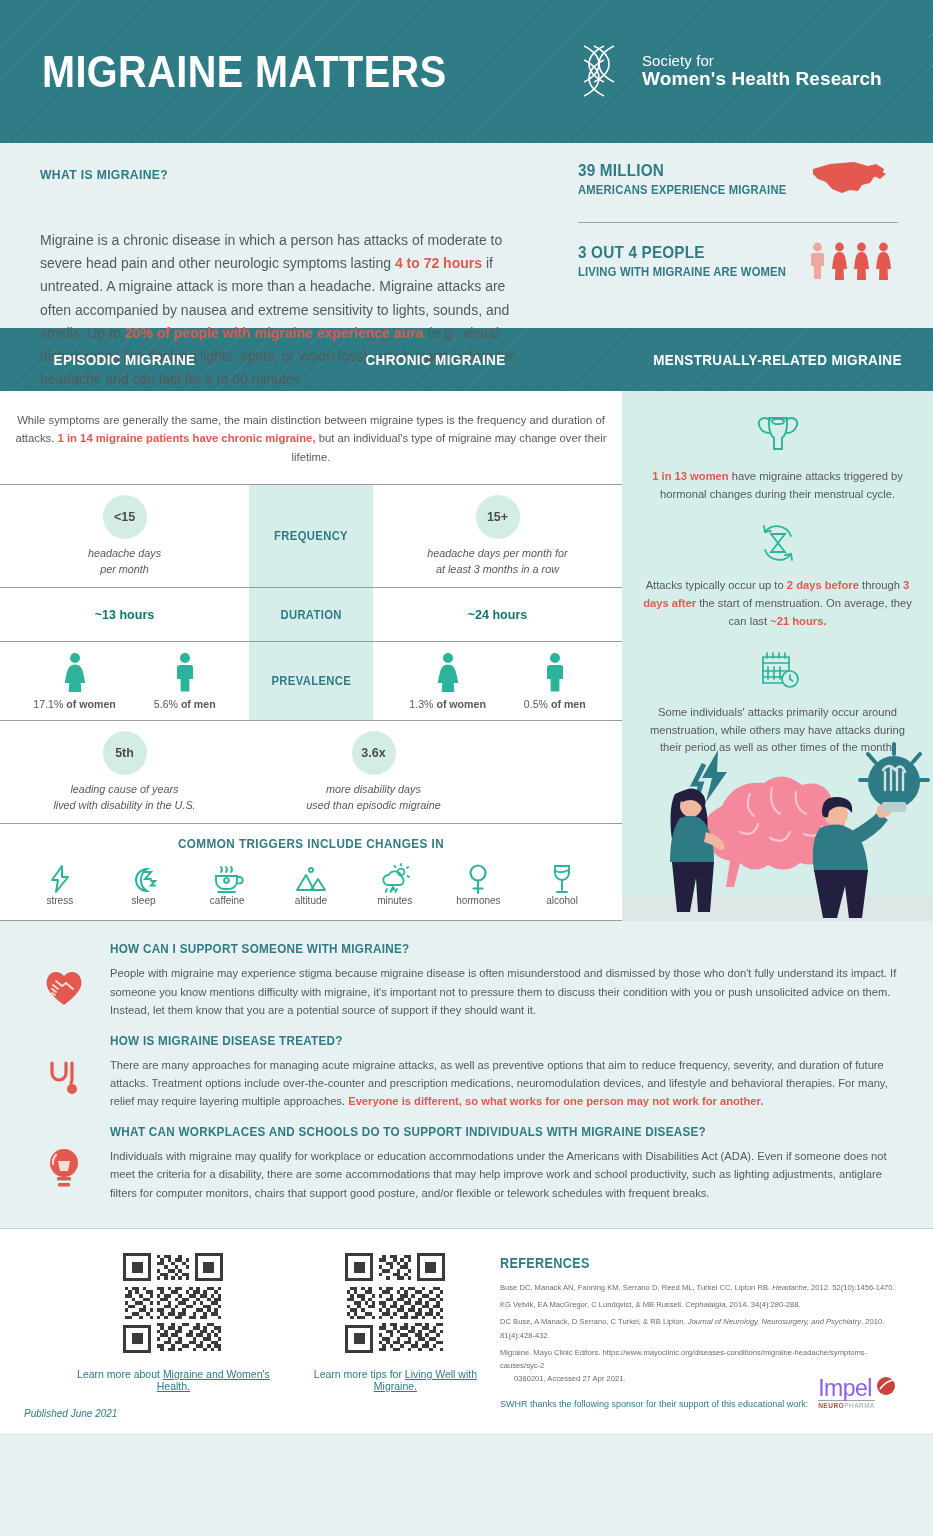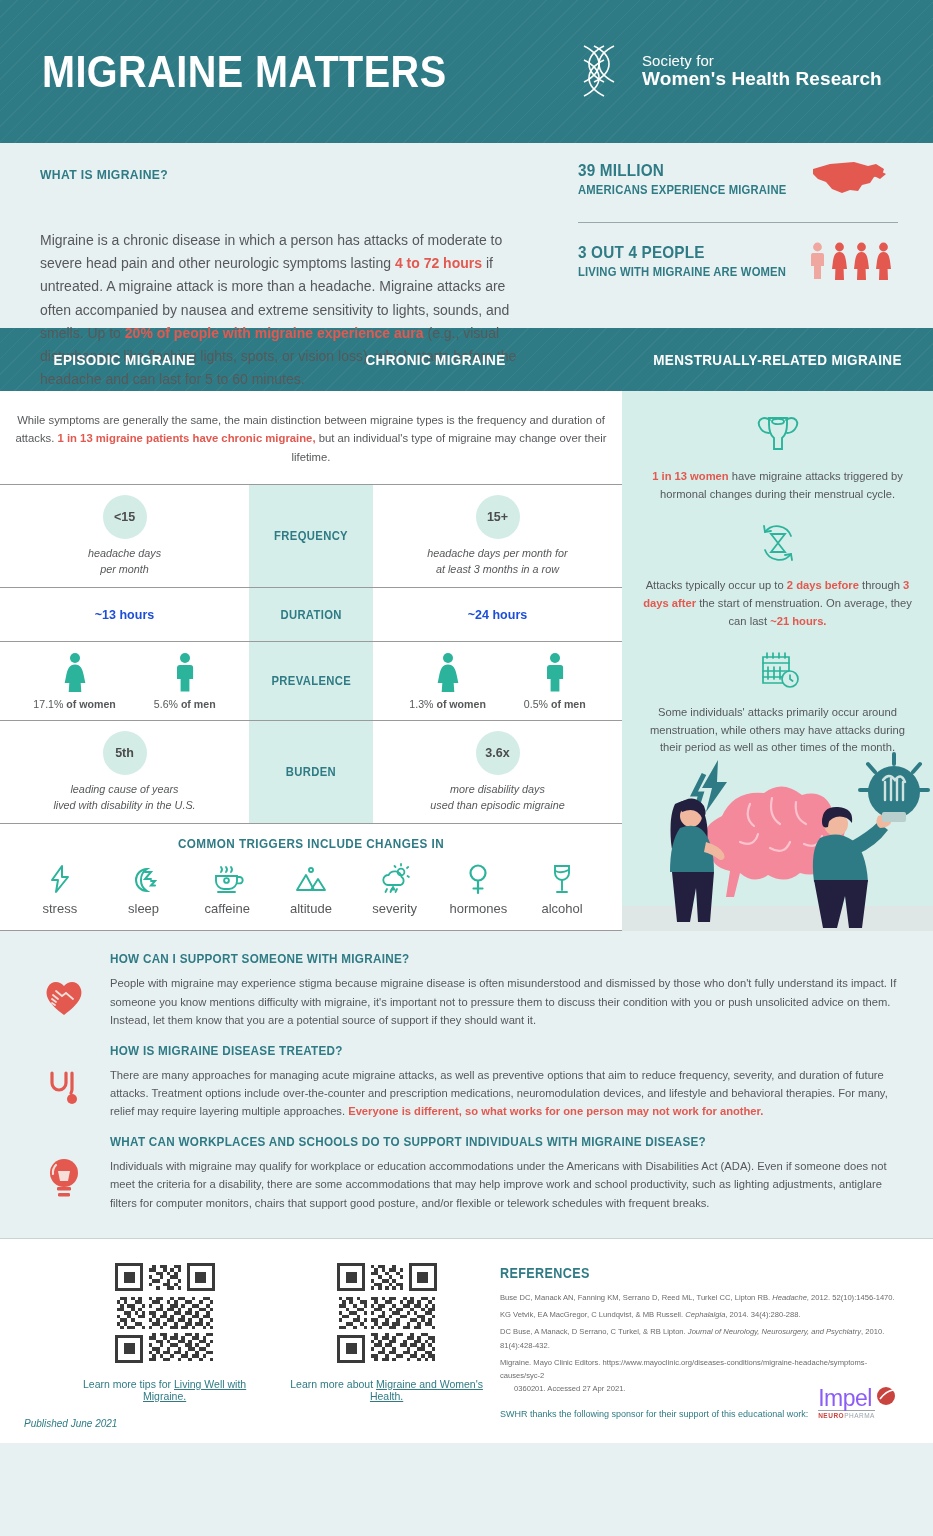--- a/index.html
+++ b/index.html
@@ -92,32 +92,32 @@
   .crow { display:flex; align-items:stretch; }
   .cell-l, .cell-r { width:249px; display:flex; flex-direction:column;
                      align-items:center; justify-content:center; text-align:center; padding:10px 8px;}
   .cell-m { width:124px; background:#d6eeea; display:flex; align-items:center; justify-content:center;}
   .cell-m span { color:#2f7b85; font-weight:bold; font-size:12.5px; letter-spacing:.4px;
                  transform:scaleX(0.9); }
   .bubble { width:44px; height:44px; border-radius:50%; background:#d3ece6;
             display:flex; align-items:center; justify-content:center;
             color:#4c4c4c; font-weight:bold; font-size:12.5px; margin-bottom:7px;}
   .cell-cap { font-size:10.8px; line-height:1.45; color:#56585a;font-style:italic;}
-  .dur { color:#1d4ed8; font-weight:bold; font-size:12.5px;}
+  .dur { color:#0f766e; font-weight:bold; font-size:12.5px;}
   .prev-pair { display:flex; gap:38px; justify-content:center; }
   .prev-item { display:flex; flex-direction:column; align-items:center; }
   .prev-item .lbl { font-size:10.6px; margin-top:6px; color:#56585a;}
 
   
   .triggers { padding:12px 0 14px 0; text-align:center;}
   .trig-h { color:#2f7b85; font-weight:bold; font-size:13px; letter-spacing:.5px;
             transform:scaleX(0.9); margin-bottom:12px;}
   .trig-list { display:flex; justify-content:space-around; padding:0 18px;}
   .trig { display:flex; flex-direction:column; align-items:center; width:78px;}
-  .trig .tl { font-size:13px; color:#56585a; margin-top:6px;}
+  .trig .tl { font-size:10px; color:#56585a; }
 
   
   .mens { width:311px; background:#d6eeea; position:relative; padding:22px 16px 0 16px;}
   .mens-block { text-align:center; margin-bottom:18px; }
   .mens-block p { font-size:11.2px; line-height:1.6; color:#56585a; margin-top:9px;}
   .brainart { position:absolute; left:0; bottom:0; width:311px; height:185px; overflow:hidden;}
 
   
   .qa { background:#e8f1f2; padding:18px 0 14px 0; position:relative;}
   .qa-item { display:flex; gap:18px; padding:0 36px 12px 36px; }
@@ -225,21 +225,21 @@
     <div class="ch1">EPISODIC MIGRAINE</div>
     <div class="ch2">CHRONIC MIGRAINE</div>
     <div class="ch3">MENSTRUALLY-RELATED MIGRAINE</div>
   </div>
 
   <div class="compare">
 
     <div class="tbl">
       <div class="toprow rowline">
         <p>
-          <span>While symptoms are generally the same, the main distinction between migraine types is the frequency and duration of attacks. </span><span class="red">1 in 13 migraine patients have chronic migraine,</span><span> but an individual's type of migraine may change over their lifetime.</span>
+          <span>While symptoms are generally the same, the main distinction between migraine types is the frequency and duration of attacks. </span><span class="red">1 in 14 migraine patients have chronic migraine,</span><span> but an individual's type of migraine may change over their lifetime.</span>
         </p>
       </div>
 
       <div class="crow rowline">
         <div class="cell-l">
           <div class="bubble">&lt;15</div>
           <div class="cell-cap">headache days<br>per month</div>
         </div>
         <div class="cell-m">
             <span>FREQUENCY</span>
@@ -302,23 +302,20 @@
             </div>
           </div>
         </div>
       </div>
 
       <div class="crow rowline">
         <div class="cell-l">
           <div class="bubble">5th</div>
           <div class="cell-cap">leading cause of years<br>lived with disability in the U.S.</div>
         </div>
-        <div class="cell-m">
-            <span>BURDEN</span>
-          </div>
         <div class="cell-r">
           <div class="bubble">3.6x</div>
           <div class="cell-cap">more disability days<br>used than episodic migraine</div>
         </div>
       </div>
 
       <div class="triggers rowline">
         <div class="trig-h">COMMON TRIGGERS INCLUDE CHANGES IN</div>
         <div class="trig-list">
           <div class="trig">
@@ -364,21 +361,21 @@
           <div class="trig">
             <svg width="34" height="32" viewBox="0 0 34 32">
                 <g fill="none" stroke="#2bb49b" stroke-width="1.8" stroke-linecap="round">
                   <circle cx="23" cy="9" r="3.4"></circle>
                   <path d="M23 2.5 v-1.5 M29 5 l1.2 -1 M29.5 13 l1.4 1 M17.5 4 l-1 -1"></path>
                   <path d="M10 22 a5 5 0 0 1 .6 -10 a7 7 0 0 1 13 2 a4.5 4.5 0 0 1 -1 8 Z"></path>
                   <path d="M9 26 l-1.5 3 M14 26 l-1.5 3 M19 26 l-1.5 3"></path>
                   <path d="M15 24 l1.5 2.6 h-3 z"></path>
                 </g>
               </svg>
-            <div class="tl">severity</div>
+            <div class="tl">minutes</div>
           </div>
           <div class="trig">
             <svg width="26" height="32" viewBox="0 0 26 32">
                 <g fill="none" stroke="#2bb49b" stroke-width="2.2" stroke-linecap="round">
                   <circle cx="13" cy="10" r="7.5"></circle>
                   <path d="M13 18 v12 M8.5 25.5 h9"></path>
                 </g>
               </svg>
             <div class="tl">hormones</div>
           </div>
@@ -540,20 +537,54 @@
       <div class="qa-body">
         <div class="qa-h">WHAT CAN WORKPLACES AND  SCHOOLS DO TO SUPPORT INDIVIDUALS WITH MIGRAINE DISEASE?</div>
         <div class="qa-p">Individuals with migraine may qualify for workplace or education accommodations under the Americans with Disabilities Act (ADA). Even if someone does not meet the criteria for a disability, there are some accommodations that may help improve work and school productivity, such as lighting adjustments, antiglare filters for computer monitors, chairs that support good posture, and/or flexible or telework schedules with frequent breaks.</div>
       </div>
     </div>
   </div>
 
   <div class="footer">
     <div class="foot-left">
       <div class="qr-row">
+        <div class="qr-col">
+          <svg width="104" height="104" viewBox="0 0 29 29" shape-rendering="crispEdges">
+            <rect width="29" height="29" fill="#fff"></rect>
+            <g fill="#3a3a3a">
+              <path d="M1 1h7v7h-7z" fill="none" stroke="#3a3a3a" stroke-width="1"></path>
+                <path d="M3 3h3v3h-3z"></path>
+              <path d="M21 1h7v7h-7z" fill="none" stroke="#3a3a3a" stroke-width="1"></path>
+                <path d="M23 3h3v3h-3z"></path>
+              <path d="M1 21h7v7h-7z" fill="none" stroke="#3a3a3a" stroke-width="1"></path>
+                <path d="M3 23h3v3h-3z"></path>
+              <path d="M10 1h1v1h-1z M12 1h2v1h-2z M16 1h1v1h-1z M11 2h1v1h-1z M13 2h1v1h-1z M15 2h2v1h-2z M18 2h1v1h-1z M10 3h2v1h-2z M14 3h1v1h-1z M17 3h1v1h-1z M12 4h1v1h-1z M15 4h1v1h-1z M18 4h1v1h-1z M10 5h1v1h-1z M13 5h2v1h-2z M16 5h1v1h-1z M11 6h2v1h-2z M15 6h1v1h-1z M17 6h2v1h-2z M10 7h1v1h-1z M12 7h1v1h-1z M14 7h1v1h-1z M16 7h1v1h-1z M18 7h1v1h-1z"></path>
+              <path d="M1 10h1v1h-1z M3 10h2v1h-2z M6 10h1v1h-1z M2 11h1v1h-1z M4 11h1v1h-1z M7 11h2v1h-2z M1 12h2v1h-2z M5 12h1v1h-1z M8 12h1v1h-1z M3 13h1v1h-1z M6 13h2v1h-2z M1 14h1v1h-1z M4 14h2v1h-2z M8 14h1v1h-1z M2 15h2v1h-2z M6 15h1v1h-1z M1 16h1v1h-1z M5 16h2v1h-2z M8 16h1v1h-1z M3 17h2v1h-2z M7 17h1v1h-1z M1 18h2v1h-2z M5 18h1v1h-1z M8 18h1v1h-1z"></path>
+              <path d="M10 10h2v1h-2z M13 10h1v1h-1z M15 10h2v1h-2z M19 10h1v1h-1z M21 10h1v1h-1z M24 10h2v1h-2z M27 10h1v1h-1z
+                       M11 11h1v1h-1z M14 11h2v1h-2z M18 11h1v1h-1z M20 11h2v1h-2z M23 11h1v1h-1z M26 11h1v1h-1z
+                       M10 12h1v1h-1z M12 12h2v1h-2z M16 12h1v1h-1z M19 12h2v1h-2z M22 12h2v1h-2z M25 12h1v1h-1z M27 12h1v1h-1z
+                       M11 13h2v1h-2z M15 13h1v1h-1z M17 13h2v1h-2z M21 13h1v1h-1z M24 13h1v1h-1z M26 13h2v1h-2z
+                       M10 14h1v1h-1z M13 14h1v1h-1z M16 14h2v1h-2z M20 14h1v1h-1z M22 14h1v1h-1z M25 14h2v1h-2z
+                       M12 15h2v1h-2z M15 15h1v1h-1z M18 15h2v1h-2z M23 15h2v1h-2z M27 15h1v1h-1z
+                       M10 16h2v1h-2z M14 16h1v1h-1z M17 16h1v1h-1z M21 16h2v1h-2z M24 16h1v1h-1z M26 16h1v1h-1z
+                       M11 17h1v1h-1z M13 17h2v1h-2z M16 17h2v1h-2z M20 17h1v1h-1z M23 17h1v1h-1z M25 17h2v1h-2z
+                       M10 18h1v1h-1z M12 18h1v1h-1z M15 18h2v1h-2z M19 18h2v1h-2z M22 18h2v1h-2z M27 18h1v1h-1z"></path>
+              <path d="M10 20h2v1h-2z M14 20h1v1h-1z M17 20h2v1h-2z M21 20h1v1h-1z M24 20h2v1h-2z
+                       M11 21h1v1h-1z M13 21h2v1h-2z M16 21h1v1h-1z M20 21h2v1h-2z M23 21h1v1h-1z M26 21h2v1h-2z
+                       M10 22h1v1h-1z M12 22h1v1h-1z M15 22h2v1h-2z M19 22h1v1h-1z M22 22h2v1h-2z M25 22h1v1h-1z M27 22h1v1h-1z
+                       M11 23h2v1h-2z M14 23h2v1h-2z M18 23h2v1h-2z M21 23h2v1h-2z M24 23h1v1h-1z M26 23h1v1h-1z
+                       M10 24h1v1h-1z M13 24h1v1h-1z M16 24h1v1h-1z M20 24h1v1h-1z M23 24h2v1h-2z M27 24h1v1h-1z
+                       M12 25h2v1h-2z M15 25h2v1h-2z M19 25h2v1h-2z M22 25h1v1h-1z M25 25h2v1h-2z
+                       M10 26h2v1h-2z M14 26h1v1h-1z M17 26h2v1h-2z M21 26h2v1h-2z M24 26h1v1h-1z M26 26h2v1h-2z
+                       M11 27h1v1h-1z M13 27h2v1h-2z M16 27h1v1h-1z M20 27h1v1h-1z M23 27h1v1h-1z M25 27h1v1h-1z M27 27h1v1h-1z"></path>
+            </g>
+          </svg>
+          <div class="qr-cap"><span>Learn more about </span><a href="#">Migraine and Women's Health.</a></div>
+        </div>
+
         <div class="qr-col">
           <svg width="104" height="104" viewBox="0 0 29 29" shape-rendering="crispEdges">
             <rect width="29" height="29" fill="#fff"></rect>
             <g fill="#3a3a3a">
               <path d="M1 1h7v7h-7z" fill="none" stroke="#3a3a3a" stroke-width="1"></path>
                 <path d="M3 3h3v3h-3z"></path>
               <path d="M21 1h7v7h-7z" fill="none" stroke="#3a3a3a" stroke-width="1"></path>
                 <path d="M23 3h3v3h-3z"></path>
               <path d="M1 21h7v7h-7z" fill="none" stroke="#3a3a3a" stroke-width="1"></path>
                 <path d="M3 23h3v3h-3z"></path>
@@ -573,54 +604,20 @@
                        M12 22h2v1h-2z M15 22h1v1h-1z M18 22h2v1h-2z M21 22h1v1h-1z M24 22h2v1h-2z M27 22h1v1h-1z
                        M10 23h1v1h-1z M13 23h1v1h-1z M16 23h2v1h-2z M20 23h2v1h-2z M23 23h1v1h-1z M26 23h1v1h-1z
                        M11 24h2v1h-2z M15 24h1v1h-1z M18 24h1v1h-1z M21 24h2v1h-2z M24 24h2v1h-2z
                        M10 25h1v1h-1z M12 25h1v1h-1z M14 25h2v1h-2z M17 25h2v1h-2z M20 25h1v1h-1z M23 25h1v1h-1z M26 25h2v1h-2z
                        M11 26h1v1h-1z M13 26h1v1h-1z M16 26h1v1h-1z M19 26h2v1h-2z M22 26h2v1h-2z M25 26h1v1h-1z
                        M10 27h2v1h-2z M14 27h2v1h-2z M18 27h1v1h-1z M21 27h1v1h-1z M24 27h1v1h-1z M27 27h1v1h-1z"></path>
             </g>
           </svg>
           <div class="qr-cap"><span>Learn more tips for </span><a href="#">Living Well with Migraine.</a></div>
         </div>
-
-        <div class="qr-col">
-          <svg width="104" height="104" viewBox="0 0 29 29" shape-rendering="crispEdges">
-            <rect width="29" height="29" fill="#fff"></rect>
-            <g fill="#3a3a3a">
-              <path d="M1 1h7v7h-7z" fill="none" stroke="#3a3a3a" stroke-width="1"></path>
-                <path d="M3 3h3v3h-3z"></path>
-              <path d="M21 1h7v7h-7z" fill="none" stroke="#3a3a3a" stroke-width="1"></path>
-                <path d="M23 3h3v3h-3z"></path>
-              <path d="M1 21h7v7h-7z" fill="none" stroke="#3a3a3a" stroke-width="1"></path>
-                <path d="M3 23h3v3h-3z"></path>
-              <path d="M10 1h1v1h-1z M12 1h2v1h-2z M16 1h1v1h-1z M11 2h1v1h-1z M13 2h1v1h-1z M15 2h2v1h-2z M18 2h1v1h-1z M10 3h2v1h-2z M14 3h1v1h-1z M17 3h1v1h-1z M12 4h1v1h-1z M15 4h1v1h-1z M18 4h1v1h-1z M10 5h1v1h-1z M13 5h2v1h-2z M16 5h1v1h-1z M11 6h2v1h-2z M15 6h1v1h-1z M17 6h2v1h-2z M10 7h1v1h-1z M12 7h1v1h-1z M14 7h1v1h-1z M16 7h1v1h-1z M18 7h1v1h-1z"></path>
-              <path d="M1 10h1v1h-1z M3 10h2v1h-2z M6 10h1v1h-1z M2 11h1v1h-1z M4 11h1v1h-1z M7 11h2v1h-2z M1 12h2v1h-2z M5 12h1v1h-1z M8 12h1v1h-1z M3 13h1v1h-1z M6 13h2v1h-2z M1 14h1v1h-1z M4 14h2v1h-2z M8 14h1v1h-1z M2 15h2v1h-2z M6 15h1v1h-1z M1 16h1v1h-1z M5 16h2v1h-2z M8 16h1v1h-1z M3 17h2v1h-2z M7 17h1v1h-1z M1 18h2v1h-2z M5 18h1v1h-1z M8 18h1v1h-1z"></path>
-              <path d="M10 10h2v1h-2z M13 10h1v1h-1z M15 10h2v1h-2z M19 10h1v1h-1z M21 10h1v1h-1z M24 10h2v1h-2z M27 10h1v1h-1z
-                       M11 11h1v1h-1z M14 11h2v1h-2z M18 11h1v1h-1z M20 11h2v1h-2z M23 11h1v1h-1z M26 11h1v1h-1z
-                       M10 12h1v1h-1z M12 12h2v1h-2z M16 12h1v1h-1z M19 12h2v1h-2z M22 12h2v1h-2z M25 12h1v1h-1z M27 12h1v1h-1z
-                       M11 13h2v1h-2z M15 13h1v1h-1z M17 13h2v1h-2z M21 13h1v1h-1z M24 13h1v1h-1z M26 13h2v1h-2z
-                       M10 14h1v1h-1z M13 14h1v1h-1z M16 14h2v1h-2z M20 14h1v1h-1z M22 14h1v1h-1z M25 14h2v1h-2z
-                       M12 15h2v1h-2z M15 15h1v1h-1z M18 15h2v1h-2z M23 15h2v1h-2z M27 15h1v1h-1z
-                       M10 16h2v1h-2z M14 16h1v1h-1z M17 16h1v1h-1z M21 16h2v1h-2z M24 16h1v1h-1z M26 16h1v1h-1z
-                       M11 17h1v1h-1z M13 17h2v1h-2z M16 17h2v1h-2z M20 17h1v1h-1z M23 17h1v1h-1z M25 17h2v1h-2z
-                       M10 18h1v1h-1z M12 18h1v1h-1z M15 18h2v1h-2z M19 18h2v1h-2z M22 18h2v1h-2z M27 18h1v1h-1z"></path>
-              <path d="M10 20h2v1h-2z M14 20h1v1h-1z M17 20h2v1h-2z M21 20h1v1h-1z M24 20h2v1h-2z
-                       M11 21h1v1h-1z M13 21h2v1h-2z M16 21h1v1h-1z M20 21h2v1h-2z M23 21h1v1h-1z M26 21h2v1h-2z
-                       M10 22h1v1h-1z M12 22h1v1h-1z M15 22h2v1h-2z M19 22h1v1h-1z M22 22h2v1h-2z M25 22h1v1h-1z M27 22h1v1h-1z
-                       M11 23h2v1h-2z M14 23h2v1h-2z M18 23h2v1h-2z M21 23h2v1h-2z M24 23h1v1h-1z M26 23h1v1h-1z
-                       M10 24h1v1h-1z M13 24h1v1h-1z M16 24h1v1h-1z M20 24h1v1h-1z M23 24h2v1h-2z M27 24h1v1h-1z
-                       M12 25h2v1h-2z M15 25h2v1h-2z M19 25h2v1h-2z M22 25h1v1h-1z M25 25h2v1h-2z
-                       M10 26h2v1h-2z M14 26h1v1h-1z M17 26h2v1h-2z M21 26h2v1h-2z M24 26h1v1h-1z M26 26h2v1h-2z
-                       M11 27h1v1h-1z M13 27h2v1h-2z M16 27h1v1h-1z M20 27h1v1h-1z M23 27h1v1h-1z M25 27h1v1h-1z M27 27h1v1h-1z"></path>
-            </g>
-          </svg>
-          <div class="qr-cap"><span>Learn more about </span><a href="#">Migraine and Women's Health.</a></div>
-        </div>
       </div>
       <div class="pub">Published June 2021</div>
     </div>
 
     <div class="foot-right">
       <div class="ref-h">REFERENCES</div>
 
       <div class="ref">
         <span>Buse DC, Manack AN, Fanning KM, Serrano D, Reed ML, Turkel CC, Lipton RB. </span><i>Headache</i><span>, 2012. 52(10):1456-1470.</span>
       </div>

